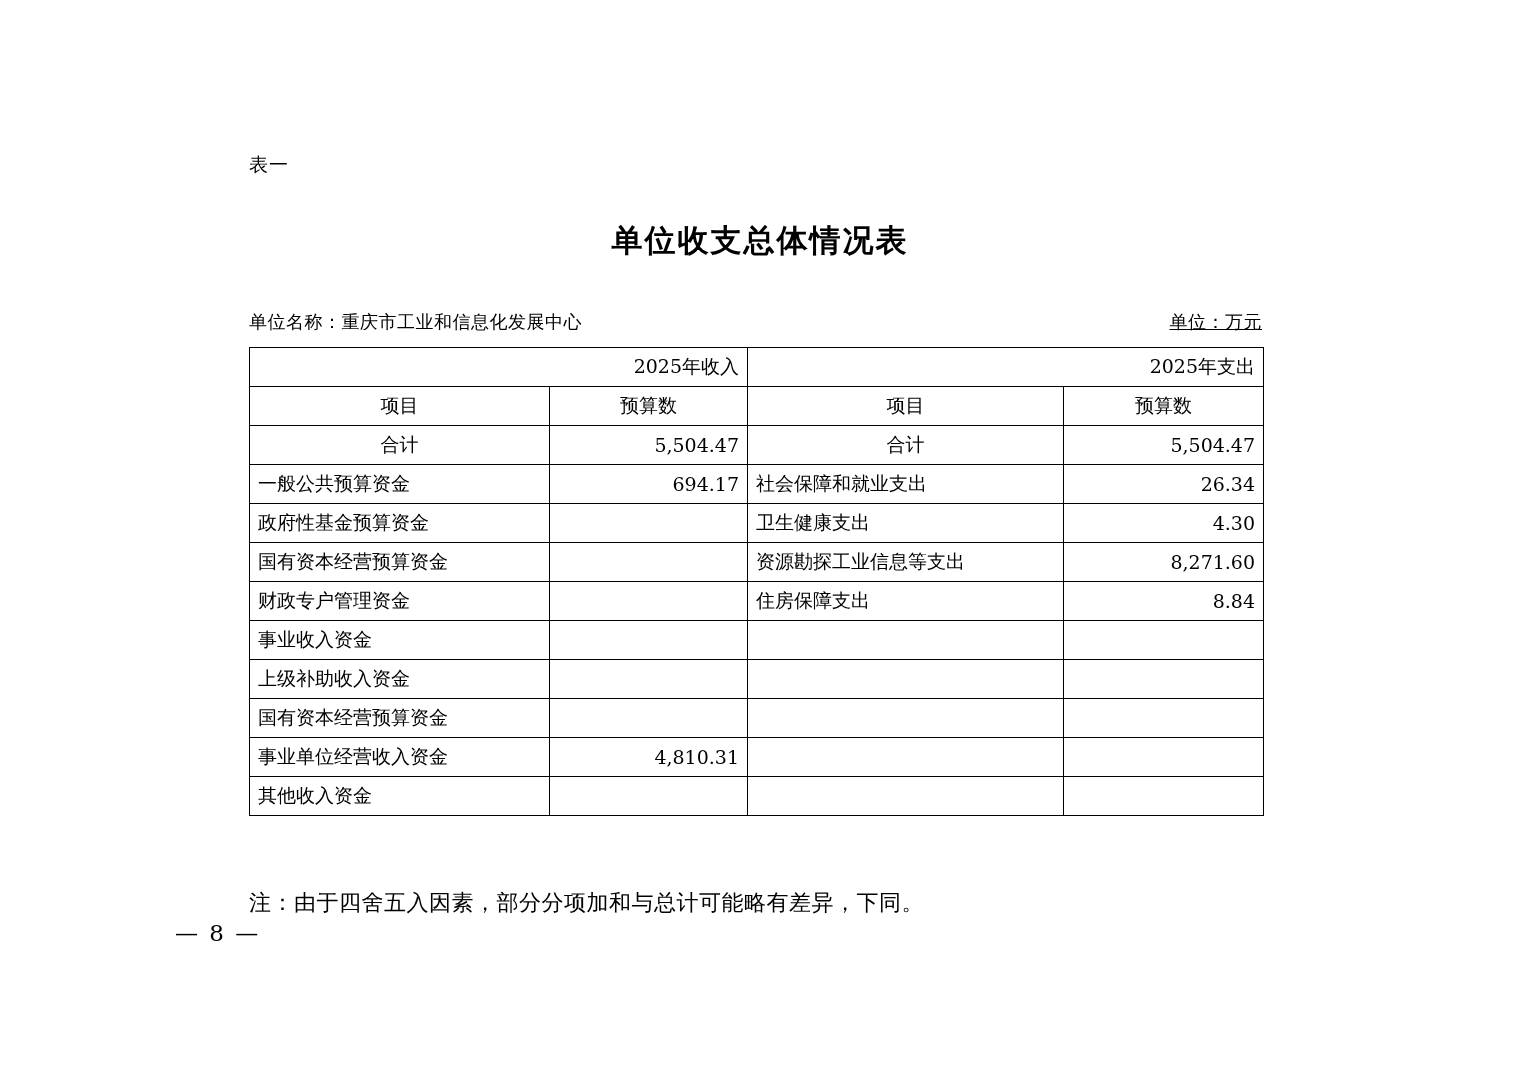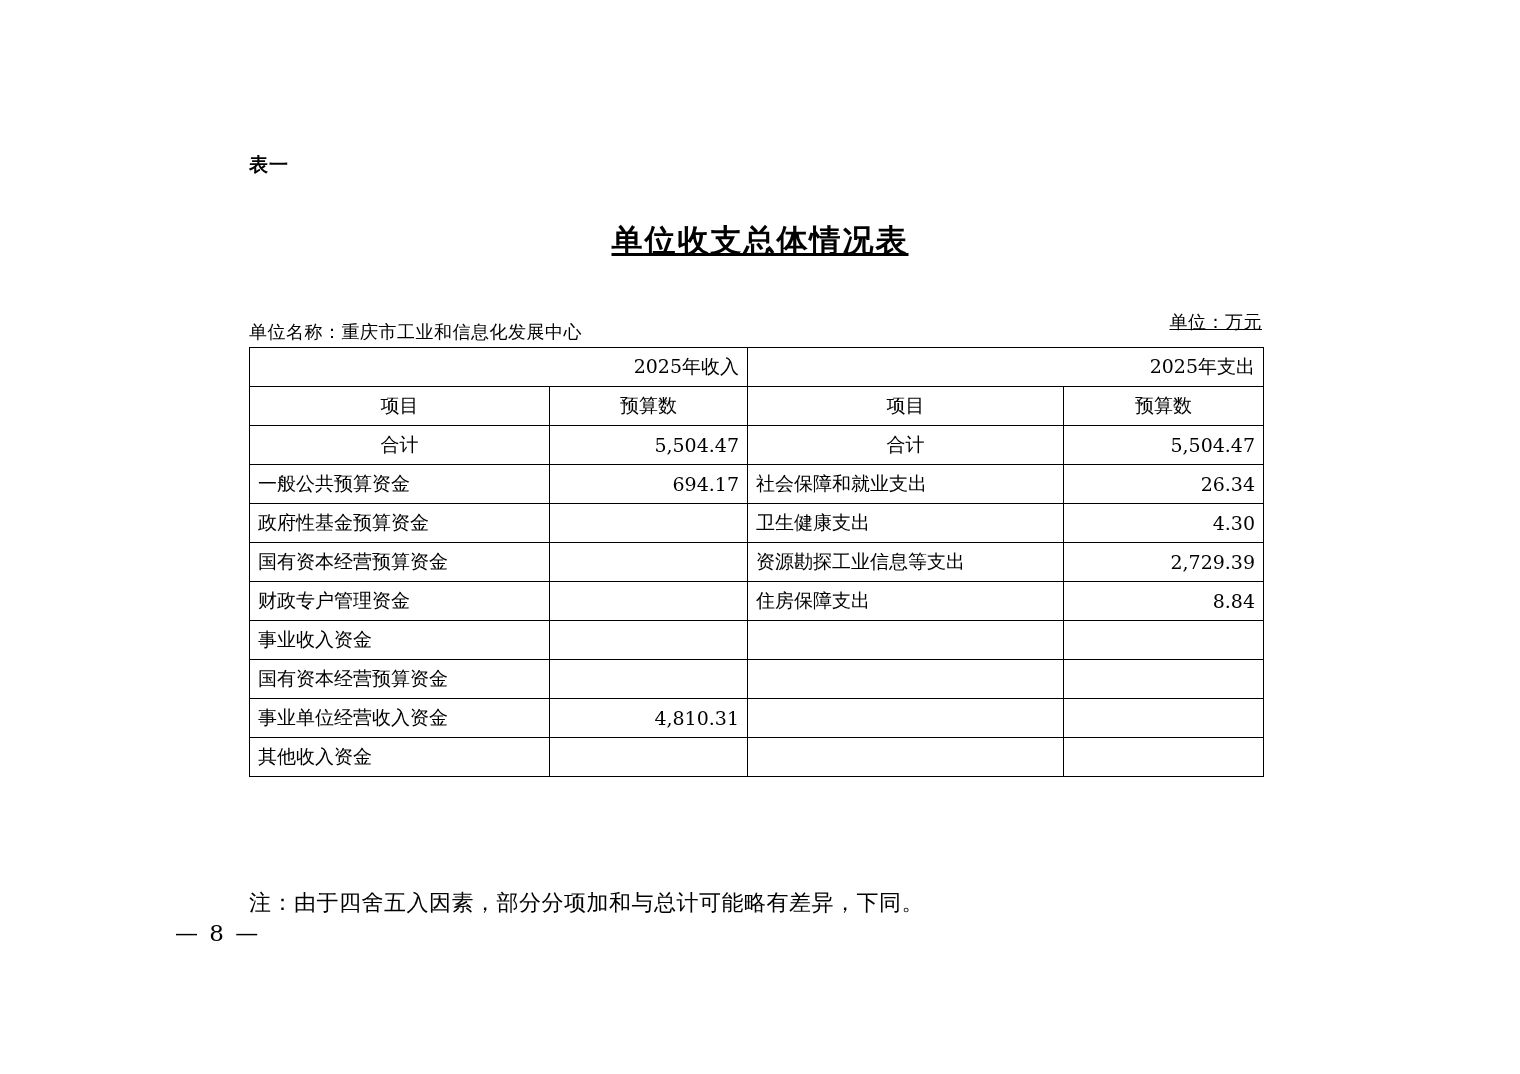--- a/index.html
+++ b/index.html
@@ -22,44 +22,42 @@
     width: 1520px;
     height: 1074px;
   }
   .table-label {
     position: absolute;
     left: 249px;
     top: 152px;
     font-size: 19px;
     letter-spacing: 1px;
     font-family: "DejaVu Serif", "Liberation Serif", serif;
-    font-weight: bold;
   }
   .doc-title {
     position: absolute;
     left: 0;
     top: 220px;
     width: 1520px;
     text-align: center;
     font-size: 31px;
     font-weight: bold;
     letter-spacing: 2px;
-    text-decoration: underline;
   }
   .meta-row {
     position: absolute;
     left: 249px;
     top: 310px;
     width: 1013px;
     display: flex;
     justify-content: space-between;
     font-size: 18px;
     letter-spacing: 0.5px;
   }
-  .meta-left { white-space: nowrap; margin-top: 10px; }
+  .meta-left { white-space: nowrap; }
   .meta-right { white-space: nowrap; text-decoration: underline; }
 
   table.budget {
     position: absolute;
     left: 249px;
     top: 347px;
     width: 1014px;
     border-collapse: collapse;
     table-layout: fixed;
   }
@@ -170,35 +168,41 @@
       <tr>
         <td class="item">政府性基金预算资金</td>
         <td class="num"></td>
         <td class="item">卫生健康支出</td>
         <td class="num">4.30</td>
       </tr>
       <tr>
         <td class="item">国有资本经营预算资金</td>
         <td class="num"></td>
         <td class="item">资源勘探工业信息等支出</td>
-        <td class="num">2,729.39</td>
+        <td class="num">8,271.60</td>
       </tr>
       <tr>
         <td class="item">财政专户管理资金</td>
         <td class="num"></td>
         <td class="item">住房保障支出</td>
         <td class="num">8.84</td>
       </tr>
       <tr>
         <td class="item">事业收入资金</td>
         <td class="num"></td>
         <td class="item"></td>
         <td class="num"></td>
       </tr>
       <tr>
+        <td class="item">上级补助收入资金</td>
+        <td class="num"></td>
+        <td class="item"></td>
+        <td class="num"></td>
+      </tr>
+      <tr>
         <td class="item">国有资本经营预算资金</td>
         <td class="num"></td>
         <td class="item"></td>
         <td class="num"></td>
       </tr>
       <tr>
         <td class="item">事业单位经营收入资金</td>
         <td class="num">4,810.31</td>
         <td class="item"></td>
         <td class="num"></td>

